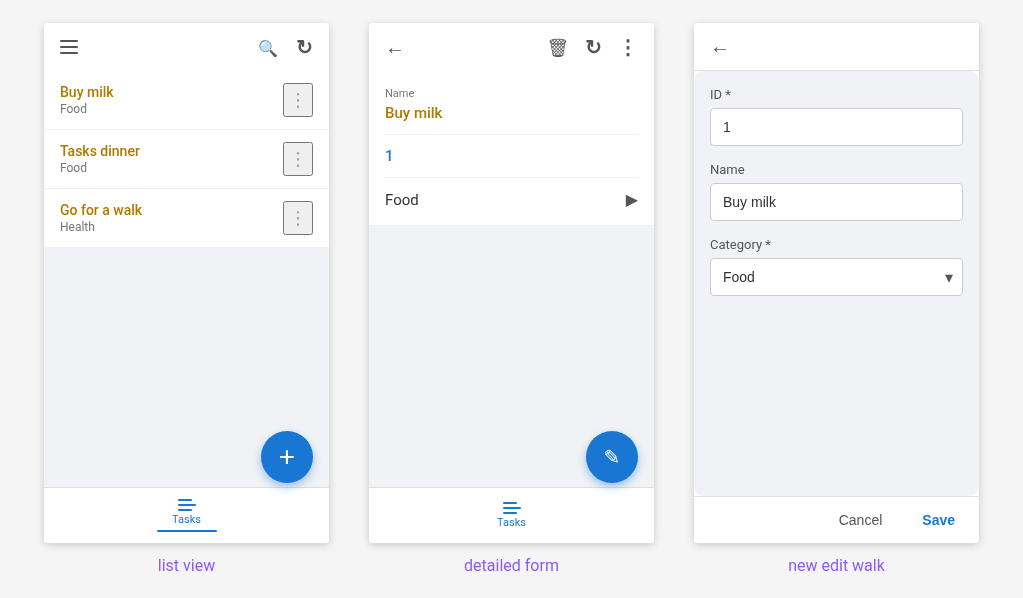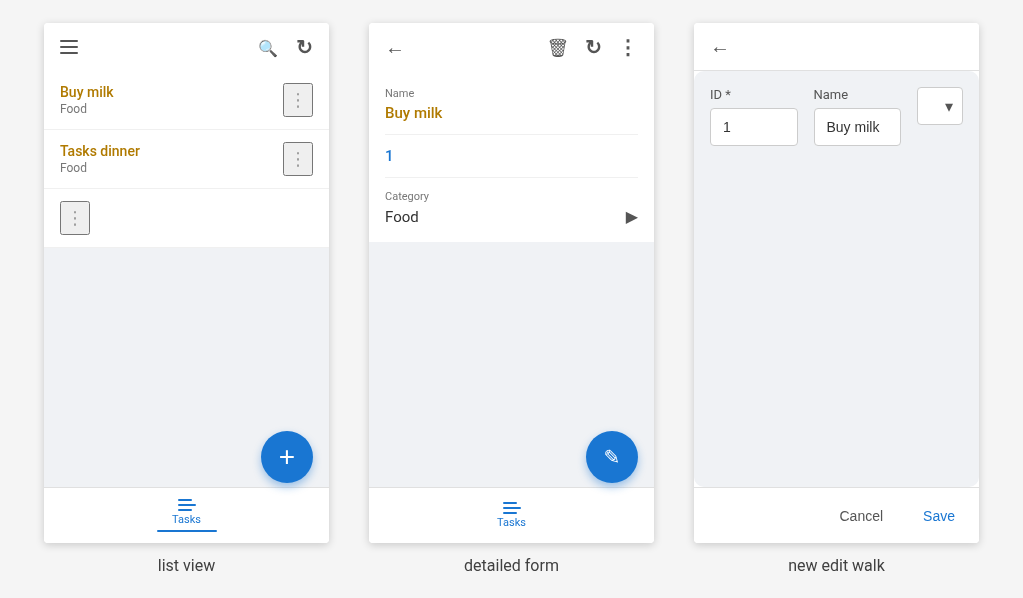--- a/index.html
+++ b/index.html
@@ -14,21 +14,21 @@
       gap: 40px;
     }
     .panel-wrapper {
       display: flex;
       flex-direction: column;
       align-items: center;
       gap: 5px;
     }
     .panel-label {
       font-size: 16px;
-      color: #404040;
+      color: #8b5cf6;
       margin-top: 8px;
     }
     .phone-panel {
       width: 285px;
       height: 520px;
       background: #fff;
       border-radius: 4px;
       box-shadow: 0 2px 8px rgba(0,0,0,0.18);
       display: flex;
       flex-direction: column;
@@ -213,21 +213,21 @@
       padding: 8px 12px;
       min-height: 48px;
       background: #fff;
       border-bottom: 1px solid #e0e0e0;
     }
     .edit-content {
       flex: 1;
       background: #f0f2f5;
       padding: 16px;
       display: flex;
-      flex-direction: row;
+      flex-direction: column;
       gap: 16px;
       border-radius: 10px;
     }
     .form-field {
       display: flex;
       flex-direction: column;
       gap: 6px;
     }
     .form-label {
       font-size: 13px;
@@ -261,21 +261,21 @@
     .select-arrow {
       position: absolute;
       right: 10px;
       top: 50%;
       transform: translateY(-50%);
       pointer-events: none;
       color: #555;
       font-size: 16px;
     }
     .edit-bottom {
-      height: 56px;
+      height: 47px;
       background: #fff;
       border-top: 1px solid #e0e0e0;
       display: flex;
       align-items: center;
       justify-content: flex-end;
       padding: 0 16px;
       gap: 24px;
     }
     .btn-cancel {
       background: none;
@@ -286,21 +286,21 @@
       padding: 8px;
       font-weight: 500;
     }
     .btn-save {
       background: none;
       border: none;
       font-size: 14px;
       color: #1976d2;
       cursor: pointer;
       padding: 8px;
-      font-weight: 400;
+      font-weight: 700;
     }
     
     .hamburger-lines {
       display: flex;
       flex-direction: column;
       gap: 4px;
     }
     .hamburger-lines span {
       display: block;
       width: 18px;
@@ -376,20 +376,24 @@
       <div class="list-item">
         <div class="list-item-text">
           <div class="list-item-name">Tasks dinner</div>
           <div class="list-item-category">Food</div>
         </div>
         <button class="list-item-more">
           <span>⋮</span>
         </button>
       </div>
       <div class="list-item">
+        <div class="list-item-text">
+          <div class="list-item-name">Go for a walk</div>
+          <div class="list-item-category">Health</div>
+        </div>
         <button class="list-item-more">
           <span>⋮</span>
         </button>
       </div>
     </div>
 
     <button class="fab">
       <span class="plus-icon"></span>
     </button>
 
@@ -428,21 +432,20 @@
       </div>
     </div>
 
     <div class="detail-content">
       <div class="detail-card">
         <div class="field-label">Name</div>
         <div class="field-value-link">Buy milk</div>
         <div class="field-divider"></div>
         <div class="field-value-id">1</div>
         <div class="field-divider"></div>
-        <div class="field-label">Category</div>
         <div class="category-row">
           <span class="category-value">Food</span>
           <span class="arrow-circle-icon"></span>
         </div>
       </div>
     </div>
 
     <button class="fab-edit">
       <span class="edit-icon"></span>
     </button>
@@ -473,20 +476,21 @@
     <div class="edit-content">
       <div class="form-field">
         <label class="form-label">ID *</label>
         <input class="form-input" type="text" value="1" readonly="" style="">
       </div>
       <div class="form-field">
         <label class="form-label">Name</label>
         <input class="form-input" type="text" value="Buy milk" style="">
       </div>
       <div class="form-field">
+        <label class="form-label">Category *</label>
         <div class="form-select-wrapper">
           <select class="form-select">
             <option>Food</option>
             <option>Health</option>
             <option>Work</option>
             <option>Personal</option>
           </select>
           <span class="select-arrow">▾</span>
         </div>
       </div>

